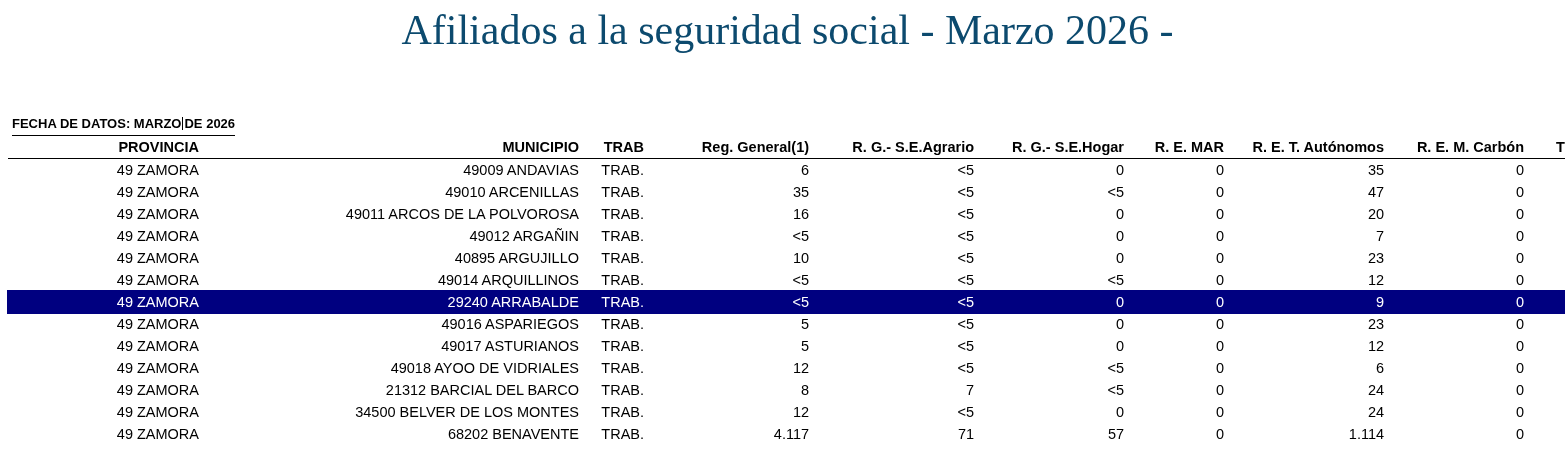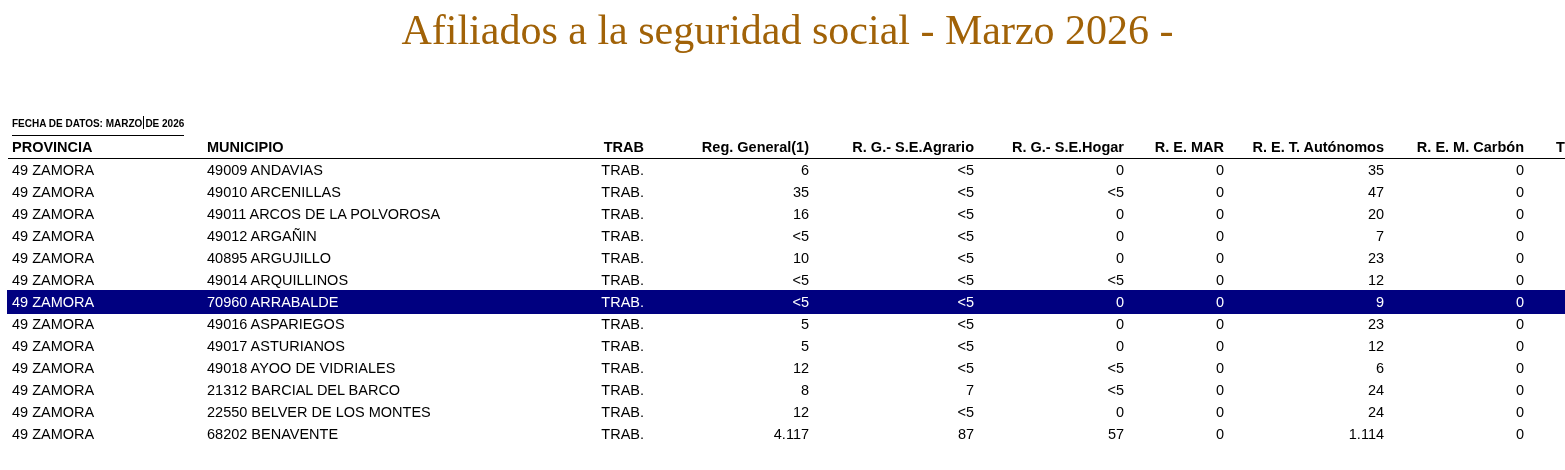--- a/index.html
+++ b/index.html
@@ -9,21 +9,21 @@
   }
   body {
     width: 1565px;
     height: 470px;
     font-family: "Liberation Sans", sans-serif;
     overflow: hidden;
     position: relative;
   }
   .page-title {
     font-family: "Liberation Serif", serif;
-    color: #a16207;
+    color: #0c4a6e;
     font-size: 42px;
     text-align: center;
     padding-top: 6px;
     padding-left: 10px;
     white-space: nowrap;
     letter-spacing: 0px;
   }
   .sheet {
     position: absolute;
     top: 113px;
@@ -52,21 +52,21 @@
   col.c-gen  { width: 165px; }
   col.c-agr  { width: 165px; }
   col.c-hog  { width: 150px; }
   col.c-mar  { width: 100px; }
   col.c-aut  { width: 160px; }
   col.c-carb { width: 140px; }
   col.c-tot  { width: 79px; }
 
   .row-datefecha td {
     font-weight: bold;
-    font-size: 10px;
+    font-size: 13px;
     height: 20px;
     line-height: 20px;
   }
   .fecha-cell {
     border-bottom: 1px solid #000;
     display: inline-block;
     padding-bottom: 0px;
   }
   .cursor-bar {
     display: inline-block;
@@ -77,21 +77,21 @@
     margin: 0 1px;
   }
   .row-header td {
     font-weight: bold;
     font-size: 14.5px;
     border-bottom: 1.5px solid #000;
     height: 24px;
     line-height: 24px;
   }
   .right { text-align: right; }
-  .left { text-align: left; }
+  .left { text-align: right; }
   .row-selected td {
     background: #000080;
     color: #ffffff;
   }
   .row-selected {
     outline: 1px solid #000080;
   }
 </style>
 </head>
 <body>
@@ -202,21 +202,21 @@
           <td class="right">&lt;5</td>
           <td class="right">&lt;5</td>
           <td class="right">&lt;5</td>
           <td class="right">0</td>
           <td class="right">12</td>
           <td class="right">0</td>
           <td class="right">&gt;=15</td>
         </tr>
         <tr class="row-data row-selected">
           <td class="left">49 ZAMORA</td>
-          <td class="left">70960 ARRABALDE</td>
+          <td class="left">29240 ARRABALDE</td>
           <td class="right">TRAB.</td>
           <td class="right">&lt;5</td>
           <td class="right">&lt;5</td>
           <td class="right">0</td>
           <td class="right">0</td>
           <td class="right">9</td>
           <td class="right">0</td>
           <td class="right">&gt;=11</td>
         </tr>
         <tr class="row-data">
@@ -262,36 +262,36 @@
           <td class="right">8</td>
           <td class="right">7</td>
           <td class="right">&lt;5</td>
           <td class="right">0</td>
           <td class="right">24</td>
           <td class="right">0</td>
           <td class="right">&gt;=40</td>
         </tr>
         <tr class="row-data">
           <td class="left">49 ZAMORA</td>
-          <td class="left">22550 BELVER DE LOS MONTES</td>
+          <td class="left">34500 BELVER DE LOS MONTES</td>
           <td class="right">TRAB.</td>
           <td class="right">12</td>
           <td class="right">&lt;5</td>
           <td class="right">0</td>
           <td class="right">0</td>
           <td class="right">24</td>
           <td class="right">0</td>
           <td class="right">&gt;=37</td>
         </tr>
         <tr class="row-data">
           <td class="left">49 ZAMORA</td>
           <td class="left">68202 BENAVENTE</td>
           <td class="right">TRAB.</td>
           <td class="right">4.117</td>
-          <td class="right">87</td>
+          <td class="right">71</td>
           <td class="right">57</td>
           <td class="right">0</td>
           <td class="right">1.114</td>
           <td class="right">0</td>
           <td class="right">5.788</td>
         </tr>
       </tbody>
   </table>
 </div>
 

